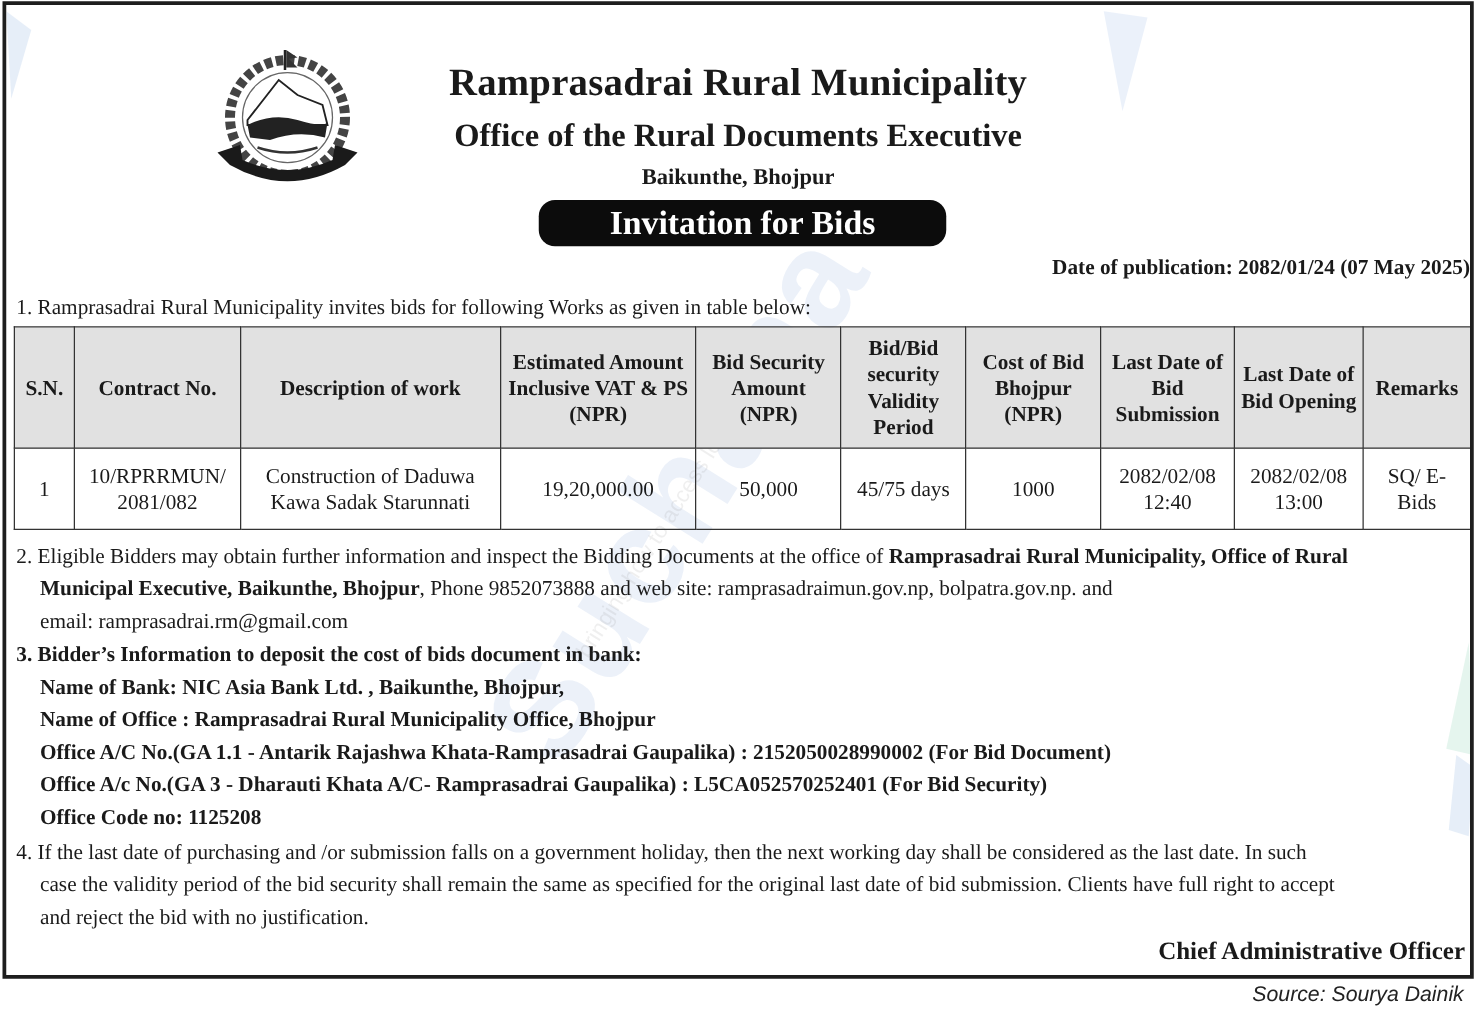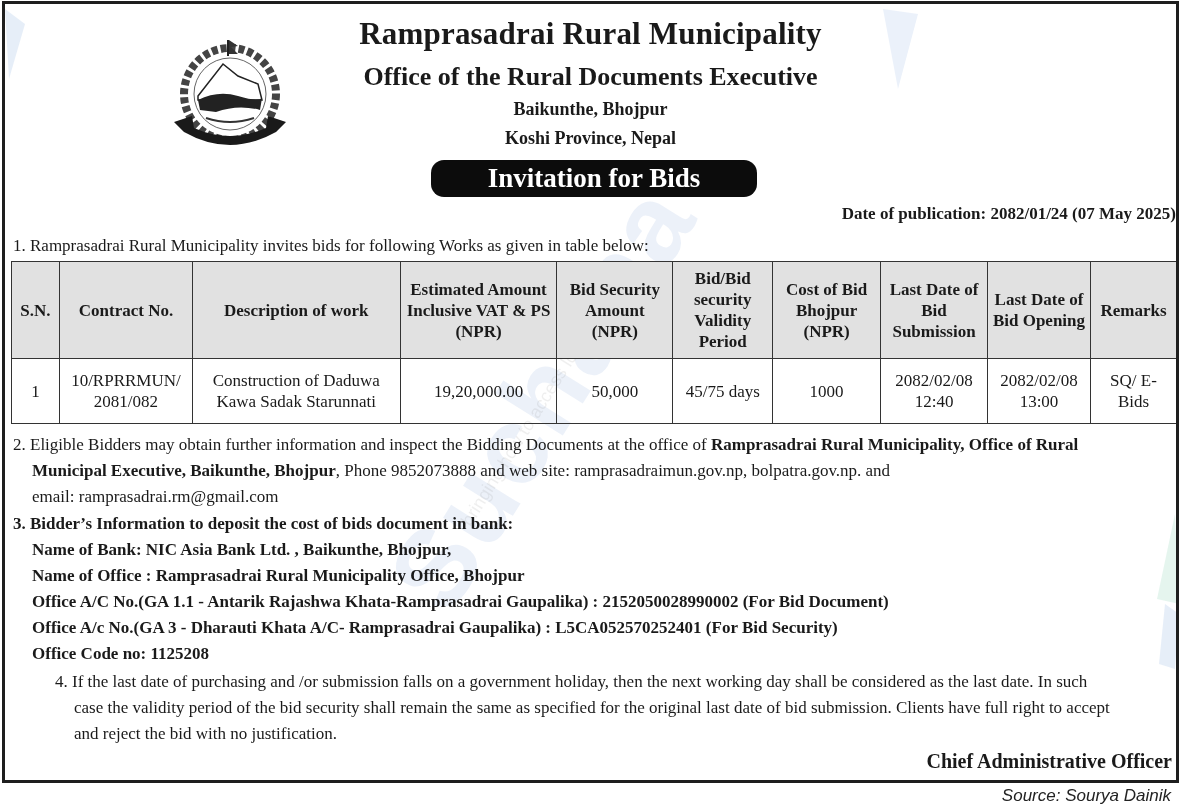--- a/index.html
+++ b/index.html
@@ -19,21 +19,21 @@
   }
   .wm-sub {
     position: absolute; left: 400px; top: 400px; transform: rotate(-58deg);
     font-family: "Liberation Sans", sans-serif; font-size: 18px; color: rgba(120,120,120,0.12);
     pointer-events: none; white-space: nowrap;
   }
   .wm-shard { position: absolute; pointer-events: none; }
 
   .emblem { position: absolute; left: 163px; top: 30px; width: 124px; height: 118px; }
 
-  .hdr { position: absolute; left: 0; width: 100%; text-align: center; font-weight: bold; }
+  .hdr { position: absolute; left: 0; width: 100%; text-align: center; font-weight: bold; margin-top: 32px; }
   .h1 { top: 12px; font-size: 31px; letter-spacing: 0.2px; }
   .h2 { top: 58px; font-size: 26px; }
   .h3 { top: 95px; font-size: 18px; }
   .h4 { top: 124px; font-size: 18px; }
 
   .ifb {
     position: absolute; left: 426px; top: 156px; width: 326px; height: 37px;
     background: #0c0c0c; color: #ffffff; font-weight: bold; font-size: 27px;
     text-align: center; line-height: 37px; border-radius: 13px;
   }
@@ -50,21 +50,21 @@
   table.bids th { background: #e1e1e1; font-weight: bold; height: 97px; }
   table.bids td { height: 65px; font-weight: normal; }
 
   .p2 { top: 428px; width: 1166px; }
   .p2 .l { display: block; white-space: nowrap; }
   .p2 .indent { padding-left: 19px; }
   .p3 { top: 507px; font-weight: bold; }
   .p3 .l { display: block; white-space: nowrap; }
   .p3 .indent { padding-left: 19px; }
   .p4 { top: 665px; width: 1166px; }
-  .p4 .l { display: block; white-space: nowrap; margin-left: 42px; }
+  .p4 .l { display: block; white-space: nowrap; }
   .p4 .indent { padding-left: 19px; }
 
   .signer { position: absolute; right: 4px; top: 746px; font-weight: bold; font-size: 20px; }
   .source { position: absolute; right: 10px; top: 786px; font-family: "Liberation Sans", sans-serif; font-style: italic; font-size: 17px; color: #222; }
   b { font-weight: bold; }
 </style>
 </head>
 <body>
 
 <div class="frame">

